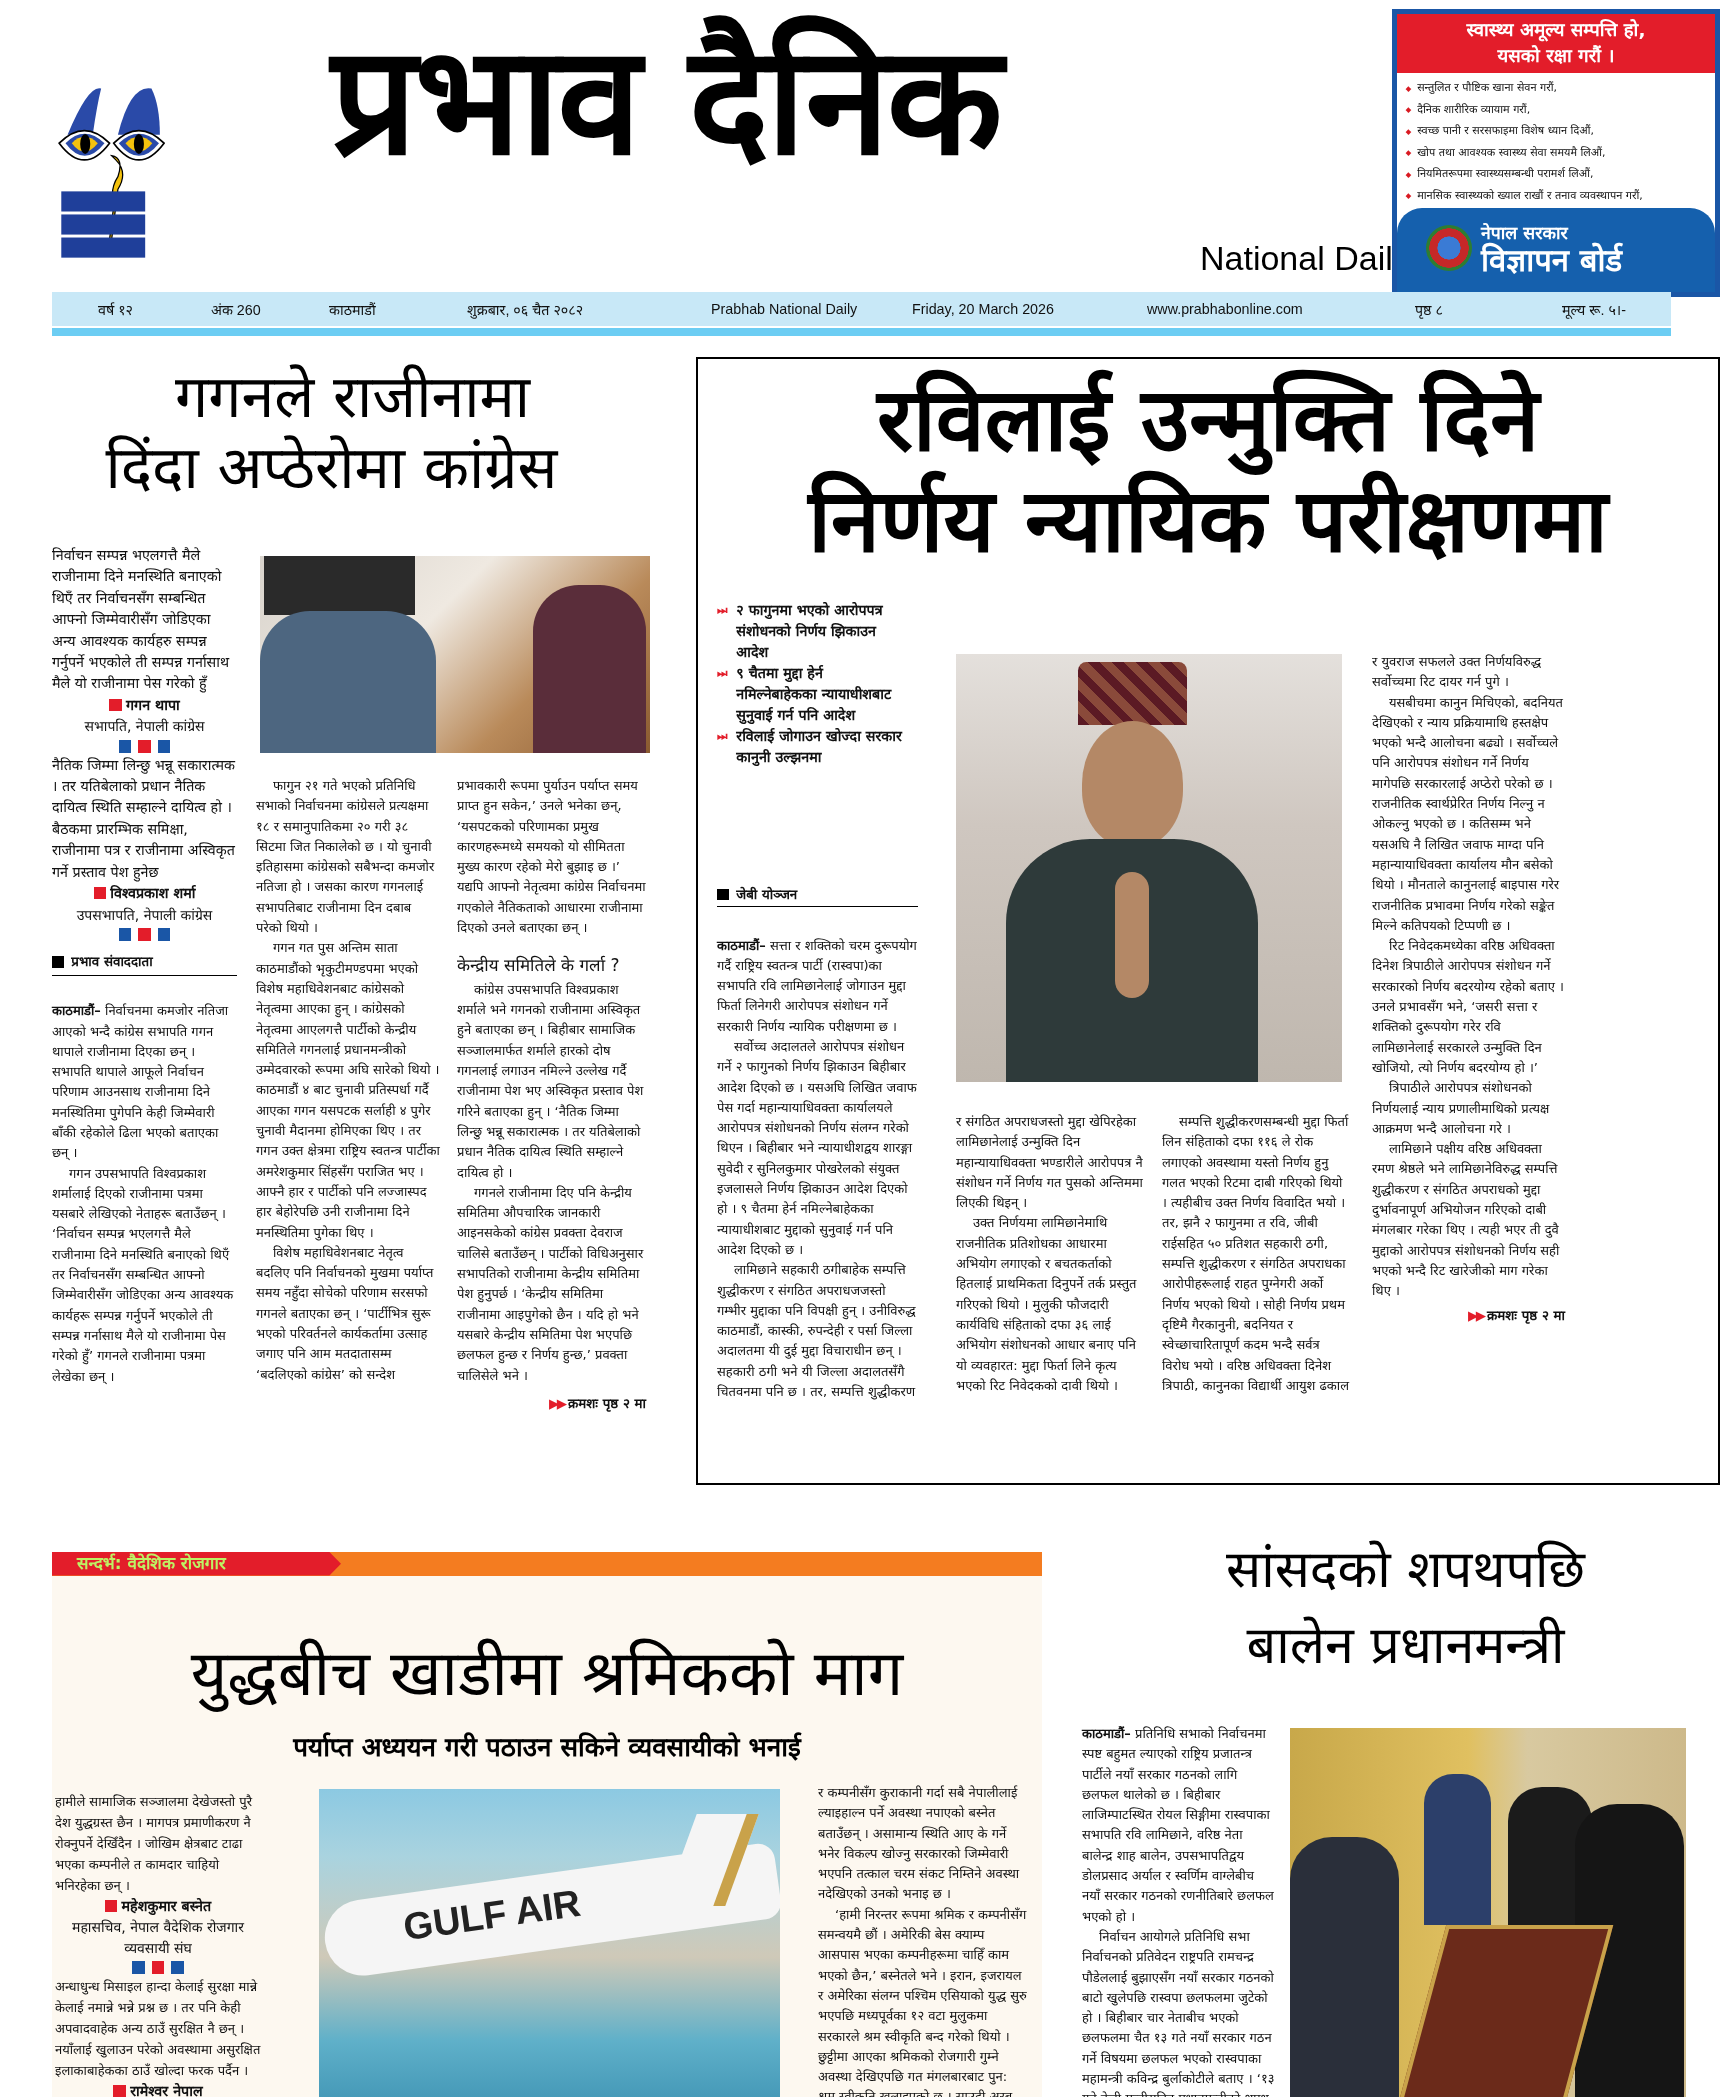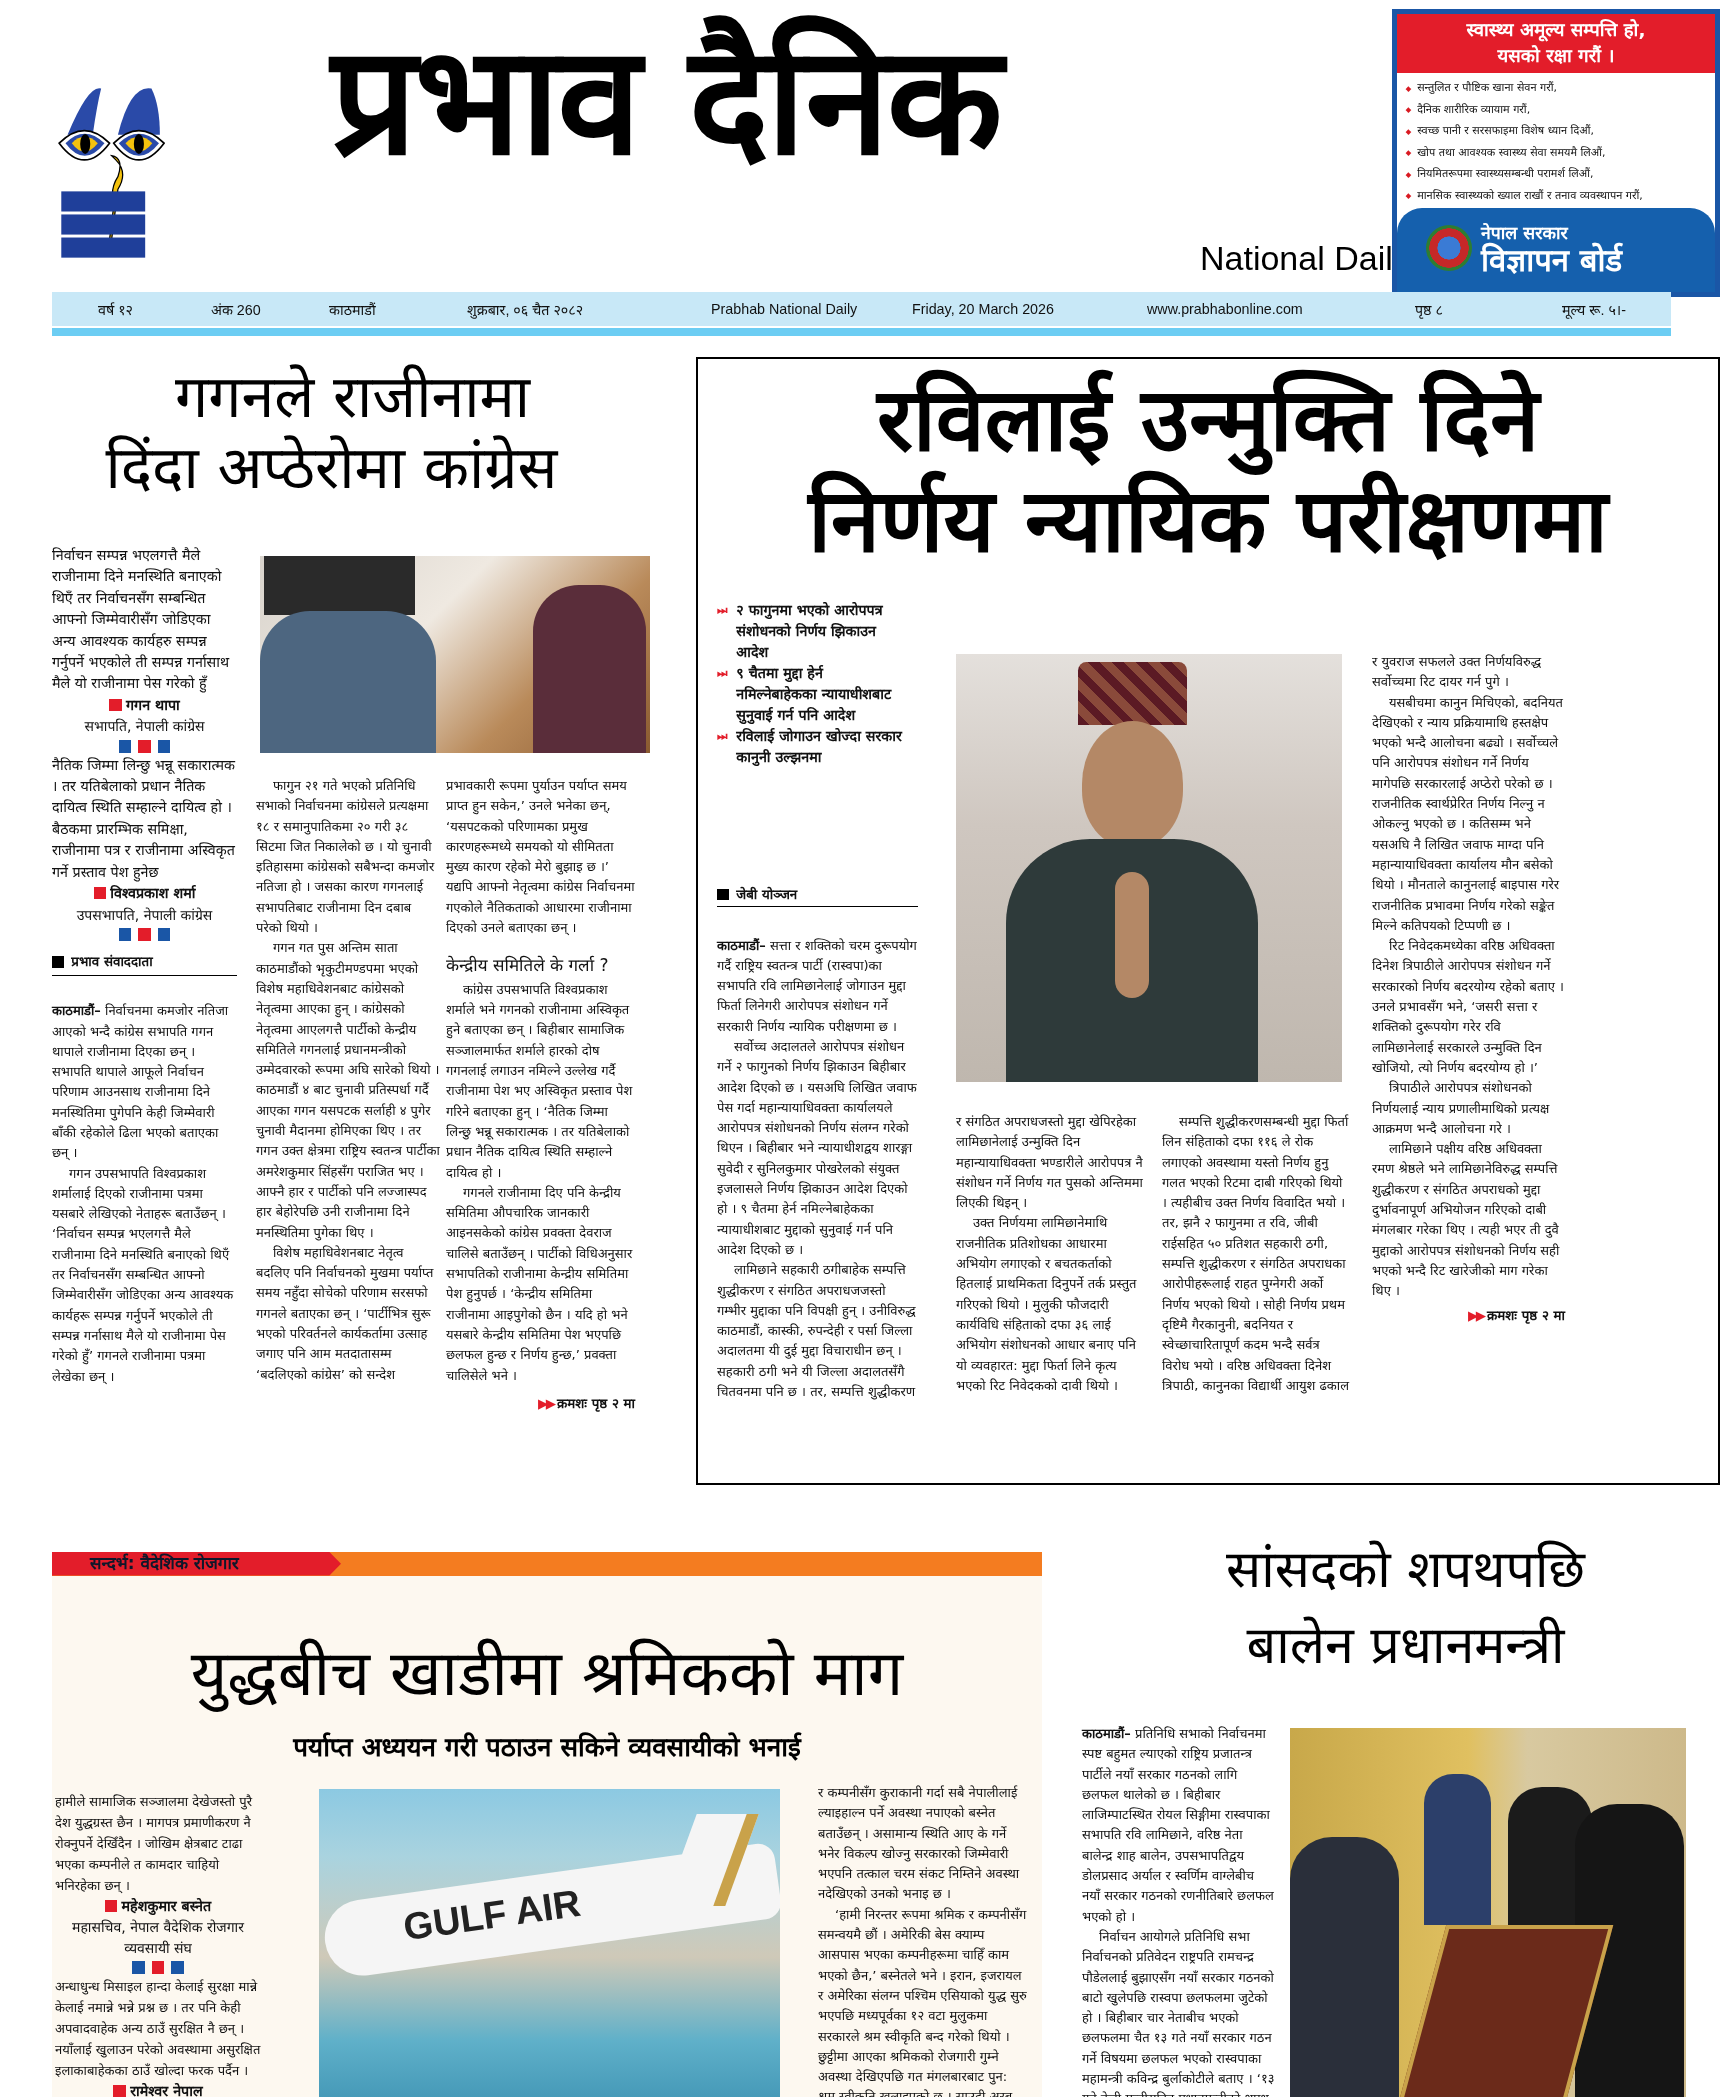--- a/index.html
+++ b/index.html
@@ -142,21 +142,21 @@
   <div style="position:absolute;left:0;top:55px;width:176px;height:143px;background:#4d6680;border-radius:50px 50px 0 0;"></div>
   <div style="position:absolute;left:273px;top:29px;width:113px;height:168px;background:#5a2d3a;border-radius:46px 46px 0 0;"></div>
 </div>
 
 <div class="abs body-col" style="left:256px;top:776px;width:185px;">
   <p class="ind">फागुन २१ गते भएको प्रतिनिधि सभाको निर्वाचनमा कांग्रेसले प्रत्यक्षमा १८ र समानुपातिकमा २० गरी ३८ सिटमा जित निकालेको छ । यो चुनावी इतिहासमा कांग्रेसको सबैभन्दा कमजोर नतिजा हो । जसका कारण गगनलाई सभापतिबाट राजीनामा दिन दबाब परेको थियो ।</p>
   <p class="ind">गगन गत पुस अन्तिम साता काठमाडौंको भृकुटीमण्डपमा भएको विशेष महाधिवेशनबाट कांग्रेसको नेतृत्वमा आएका हुन् । कांग्रेसको नेतृत्वमा आएलगत्तै पार्टीको केन्द्रीय समितिले गगनलाई प्रधानमन्त्रीको उम्मेदवारको रूपमा अघि सारेको थियो । काठमाडौं ४ बाट चुनावी प्रतिस्पर्धा गर्दै आएका गगन यसपटक सर्लाही ४ पुगेर चुनावी मैदानमा होमिएका थिए । तर गगन उक्त क्षेत्रमा राष्ट्रिय स्वतन्त्र पार्टीका अमरेशकुमार सिंहसँग पराजित भए । आफ्नै हार र पार्टीको पनि लज्जास्पद हार बेहोरेपछि उनी राजीनामा दिने मनस्थितिमा पुगेका थिए ।</p>
   <p class="ind">विशेष महाधिवेशनबाट नेतृत्व बदलिए पनि निर्वाचनको मुखमा पर्याप्त समय नहुँदा सोचेको परिणाम सरसफो गगनले बताएका छन् । ‘पार्टीभित्र सुरू भएको परिवर्तनले कार्यकर्तामा उत्साह जगाए पनि आम मतदातासम्म ‘बदलिएको कांग्रेस’ को सन्देश</p>
 </div>
 
-<div class="abs body-col" style="left:446px;top:776px;width:189px;">
+<div class="abs body-col" style="left:457px;top:776px;width:189px;">
   <p>प्रभावकारी रूपमा पुर्याउन पर्याप्त समय प्राप्त हुन सकेन,’ उनले भनेका छन्, ‘यसपटकको परिणामका प्रमुख कारणहरूमध्ये समयको यो सीमितता मुख्य कारण रहेको मेरो बुझाइ छ ।’ यद्यपि आफ्नो नेतृत्वमा कांग्रेस निर्वाचनमा गएकोले नैतिकताको आधारमा राजीनामा दिएको उनले बताएका छन् ।</p>
   <div style="font-size:17px;margin:17px 0 4.2px">केन्द्रीय समितिले के गर्ला ?</div>
   <p class="ind">कांग्रेस उपसभापति विश्वप्रकाश शर्माले भने गगनको राजीनामा अस्विकृत हुने बताएका छन् । बिहीबार सामाजिक सञ्जालमार्फत शर्माले हारको दोष गगनलाई लगाउन नमिल्ने उल्लेख गर्दै राजीनामा पेश भए अस्विकृत प्रस्ताव पेश गरिने बताएका हुन् । ‘नैतिक जिम्मा लिन्छु भन्नू सकारात्मक । तर यतिबेलाको प्रधान नैतिक दायित्व स्थिति सम्हाल्ने दायित्व हो ।</p>
   <p class="ind">गगनले राजीनामा दिए पनि केन्द्रीय समितिमा औपचारिक जानकारी आइनसकेको कांग्रेस प्रवक्ता देवराज चालिसे बताउँछन् । पार्टीको विधिअनुसार सभापतिको राजीनामा केन्द्रीय समितिमा पेश हुनुपर्छ । ‘केन्द्रीय समितिमा राजीनामा आइपुगेको छैन । यदि हो भने यसबारे केन्द्रीय समितिमा पेश भएपछि छलफल हुन्छ र निर्णय हुन्छ,’ प्रवक्ता चालिसेले भने ।</p>
   <div class="cont" style="text-align:right;margin-top:8.4px"><span class="ff">▶▶</span><span>क्रमशः पृष्ठ २ मा</span></div>
 </div>
 
 <div class="abs" style="left:696px;top:357px;width:1024px;height:1128px;border:2.5px solid #000;box-sizing:border-box;"></div>
 
 <div class="abs hl" style="left:713px;top:369px;width:990px;text-align:center;font-size:88px;line-height:101px;font-weight:bold;">
@@ -199,21 +199,21 @@
   <p>र युवराज सफलले उक्त निर्णयविरुद्ध सर्वोच्चमा रिट दायर गर्न पुगे ।</p>
   <p class="ind">यसबीचमा कानुन मिचिएको, बदनियत देखिएको र न्याय प्रक्रियामाथि हस्तक्षेप भएको भन्दै आलोचना बढ्यो । सर्वोच्चले पनि आरोपपत्र संशोधन गर्ने निर्णय मागेपछि सरकारलाई अप्ठेरो परेको छ । राजनीतिक स्वार्थप्रेरित निर्णय निल्नु न ओकल्नु भएको छ । कतिसम्म भने यसअघि नै लिखित जवाफ माग्दा पनि महान्यायाधिवक्ता कार्यालय मौन बसेको थियो । मौनताले कानुनलाई बाइपास गरेर राजनीतिक प्रभावमा निर्णय गरेको सङ्केत मिल्ने कतिपयको टिप्पणी छ ।</p>
   <p class="ind">रिट निवेदकमध्येका वरिष्ठ अधिवक्ता दिनेश त्रिपाठीले आरोपपत्र संशोधन गर्ने सरकारको निर्णय बदरयोग्य रहेको बताए । उनले प्रभावसँग भने, ‘जसरी सत्ता र शक्तिको दुरूपयोग गरेर रवि लामिछानेलाई सरकारले उन्मुक्ति दिन खोजियो, त्यो निर्णय बदरयोग्य हो ।’</p>
   <p class="ind">त्रिपाठीले आरोपपत्र संशोधनको निर्णयलाई न्याय प्रणालीमाथिको प्रत्यक्ष आक्रमण भन्दै आलोचना गरे ।</p>
   <p class="ind">लामिछाने पक्षीय वरिष्ठ अधिवक्ता रमण श्रेष्ठले भने लामिछानेविरुद्ध सम्पत्ति शुद्धीकरण र संगठित अपराधको मुद्दा दुर्भावनापूर्ण अभियोजन गरिएको दाबी मंगलबार गरेका थिए । त्यही भएर ती दुवै मुद्दाको आरोपपत्र संशोधनको निर्णय सही भएको भन्दै रिट खारेजीको माग गरेका थिए ।</p>
   <div class="cont" style="text-align:right;margin-top:4.2px"><span class="ff">▶▶</span><span>क्रमशः पृष्ठ २ मा</span></div>
 </div>
 
 <div class="abs" style="left:52px;top:1552px;width:990px;height:852px;background:#fdf8f0;"></div>
 <div class="abs" style="left:52px;top:1552px;width:990px;height:23.5px;background:#f47c20;"></div>
-<div class="abs" style="left:52px;top:1552px;width:289px;height:23.5px;background:#e31d2a;clip-path:polygon(0 0,96% 0,100% 50%,96% 100%,0 100%);color:#0f172a;font-weight:bold;font-size:17px;line-height:23.5px;padding-left:38px;box-sizing:border-box;">सन्दर्भ: वैदेशिक रोजगार</div>
+<div class="abs" style="left:52px;top:1552px;width:289px;height:23.5px;background:#e31d2a;clip-path:polygon(0 0,96% 0,100% 50%,96% 100%,0 100%);color:#bef264;font-weight:bold;font-size:17px;line-height:23.5px;padding-left:25px;box-sizing:border-box;">सन्दर्भ: वैदेशिक रोजगार</div>
 
 <div class="abs hl" style="left:52px;top:1640px;width:990px;text-align:center;font-size:63px;line-height:67px;font-weight:normal;">युद्धबीच खाडीमा श्रमिकको माग</div>
 <div class="abs hl" style="left:52px;top:1728px;width:990px;text-align:center;font-size:26px;font-weight:bold;">पर्याप्त अध्ययन गरी पठाउन सकिने व्यवसायीको भनाई</div>
 
 <div class="abs quote-col" style="left:55px;top:1791px;width:206px;font-size:13px;line-height:21px;">
   <div>हामीले सामाजिक सञ्जालमा देखेजस्तो पुरै देश युद्धग्रस्त छैन । मागपत्र प्रमाणीकरण नै रोक्नुपर्ने देखिँदैन । जोखिम क्षेत्रबाट टाढा भएका कम्पनीले त कामदार चाहियो भनिरहेका छन् ।</div>
   <div class="qname">महेशकुमार बस्नेत</div>
   <div class="qrole">महासचिव, नेपाल वैदेशिक रोजगार व्यवसायी संघ</div>
   <div class="dots"><i style="background:#1a56a6"></i><i style="background:#e31d2a"></i><i style="background:#1a56a6"></i></div>
   <div>अन्धाधुन्ध मिसाइल हान्दा केलाई सुरक्षा मान्ने केलाई नमान्ने भन्ने प्रश्न छ । तर पनि केही अपवादवाहेक अन्य ठाउँ सुरक्षित नै छन् । नयाँलाई खुलाउन परेको अवस्थामा असुरक्षित इलाकाबाहेकका ठाउँ खोल्दा फरक पर्दैन ।</div>

